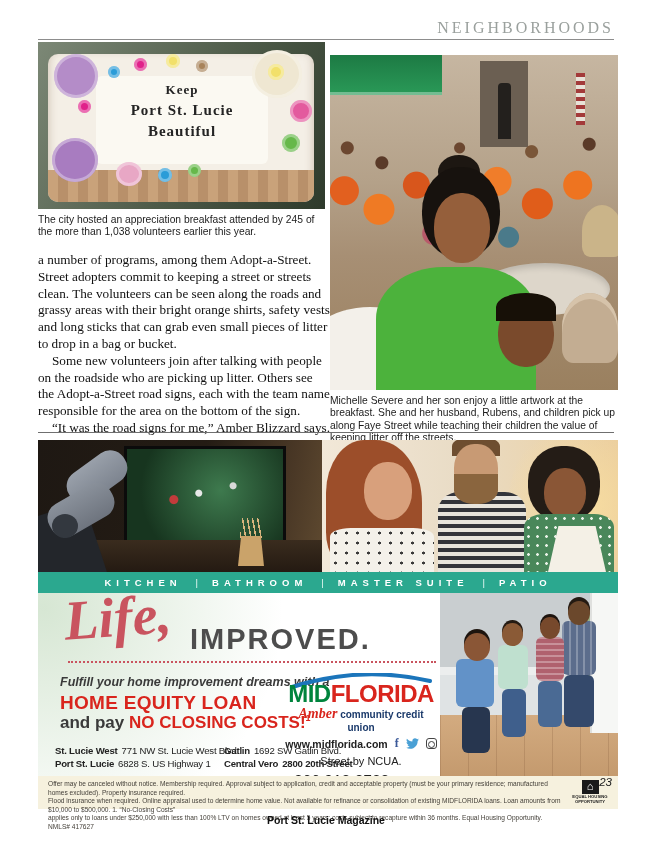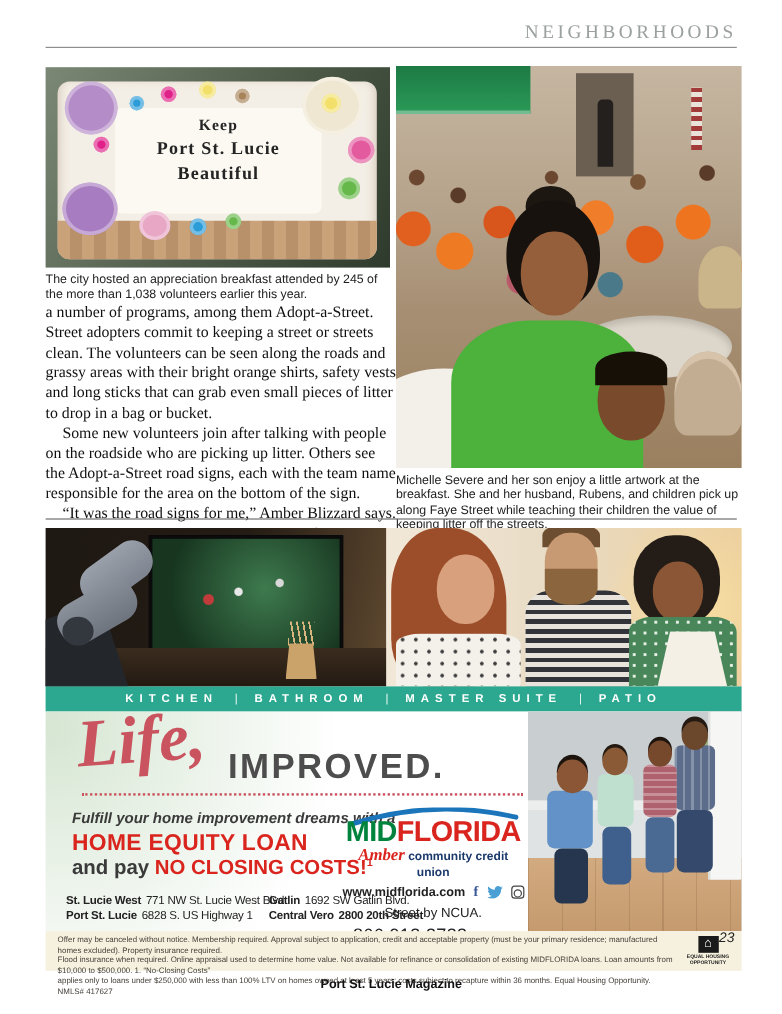--- a/index.html
+++ b/index.html
@@ -5,21 +5,21 @@
   html,body{margin:0;padding:0;background:#fff;}
   .page{position:relative;width:652px;height:845px;background:#fff;overflow:hidden;
         font-family:"Liberation Sans",sans-serif;color:#111;}
 
   
   .hdr-title{position:absolute;top:19px;right:38px;font-family:"Liberation Serif",serif;
              font-size:16px;letter-spacing:3px;color:#9aa09d;}
   .hdr-rule{position:absolute;top:39px;left:38px;right:38px;height:1px;background:#8d8d8d;}
 
   
-  .fig-cake{position:absolute;left:38px;top:56px;width:287px;}
+  .fig-cake{position:absolute;left:38px;top:42px;width:287px;}
   .photo-cake{position:relative;width:287px;height:167px;overflow:hidden;
               background:linear-gradient(120deg,#7c8876 0%,#4e5b49 55%,#2e3a2b 100%);}
   .cake-body{position:absolute;left:10px;top:12px;width:266px;height:148px;border-radius:10px;
              background:#f4efe6;box-shadow:inset 0 -4px 10px rgba(120,90,60,.35);}
   .cake-band{position:absolute;left:10px;top:128px;width:266px;height:32px;border-radius:0 0 10px 10px;
              background:repeating-linear-gradient(90deg,#c9a27a 0 10px,#b8906a 10px 20px);}
   .cake-panel{position:absolute;left:58px;top:34px;width:172px;height:88px;background:#fbf9f2;border-radius:6px;}
   .cake-text{position:absolute;left:58px;top:40px;width:172px;text-align:center;
              font-family:"Liberation Serif",serif;font-weight:bold;color:#242424;}
   .cake-text .l1{font-size:13px;letter-spacing:1px;}

